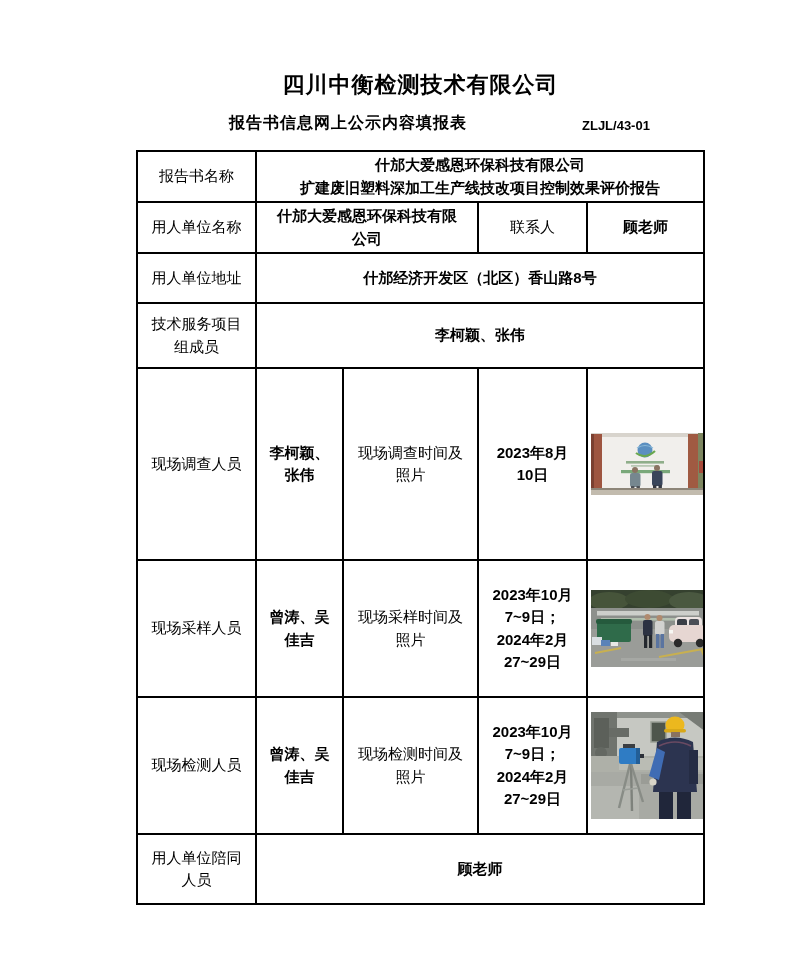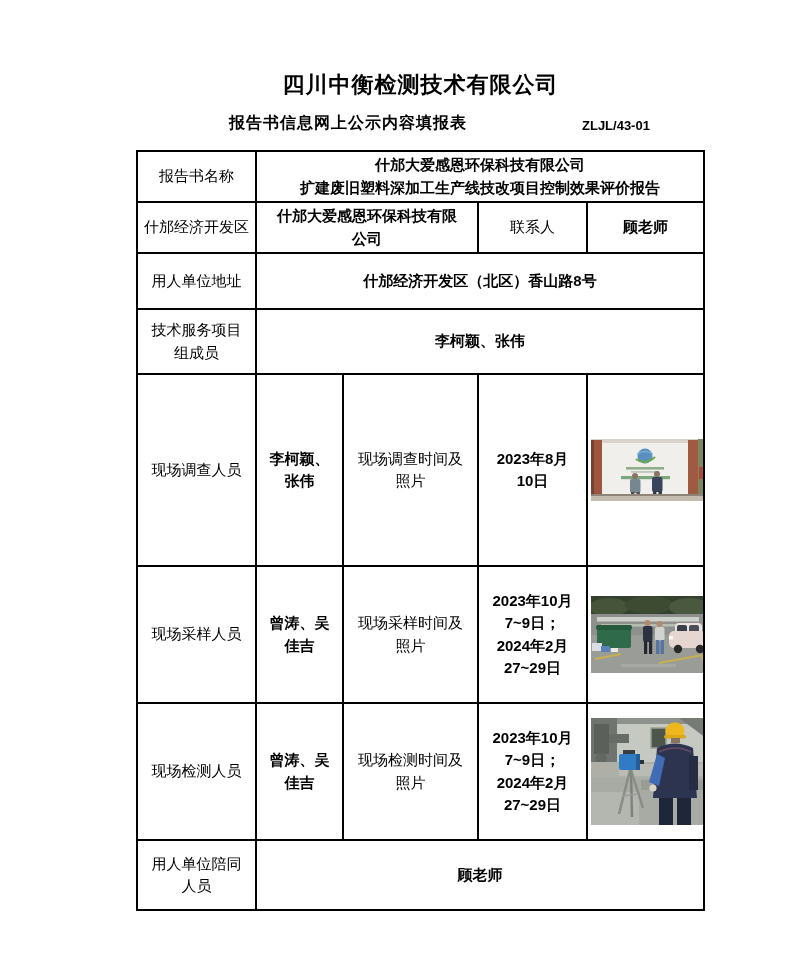--- a/index.html
+++ b/index.html
@@ -43,21 +43,21 @@
     line-height: 1.5;
     padding: 2px 3px;
     overflow: hidden;
   }
   td.lbl { font-weight: normal; }
   td.val { font-weight: bold; }
   .pre { white-space: pre-line; }
 
   tr.r1 td { height: 50px; }
   tr.r2 td { height: 48px; }
-  tr.r3 td { height: 56px; }
+  tr.r3 td { height: 50px; }
   tr.r4 td { height: 65px; }
   tr.r5 td { height: 192px; }
   tr.r6 td { height: 137px; }
   tr.r7 td { height: 137px; }
   tr.r8 td { height: 70px; }
 
   td.photo-cell { padding: 0 2px; }
   td.photo-cell svg { display: block; margin: 0 auto; }
 </style>
 </head>
@@ -79,21 +79,21 @@
     </colgroup>
 
     <tbody>
         <tr class="r1">
       <td class="lbl">报告书名称</td>
       <td class="val pre" colspan="4">什邡大爱感恩环保科技有限公司
 扩建废旧塑料深加工生产线技改项目控制效果评价报告</td>
     </tr>
 
     <tr class="r2">
-      <td class="lbl">什邡经济开发区</td>
+      <td class="lbl">用人单位名称</td>
       <td class="val pre" colspan="2">什邡大爱感恩环保科技有限
 公司</td>
       <td class="lbl">联系人</td>
       <td class="val">顾老师</td>
     </tr>
 
     <tr class="r3">
       <td class="lbl">用人单位地址</td>
       <td class="val" colspan="4">什邡经济开发区（北区）香山路8号</td>
     </tr>

